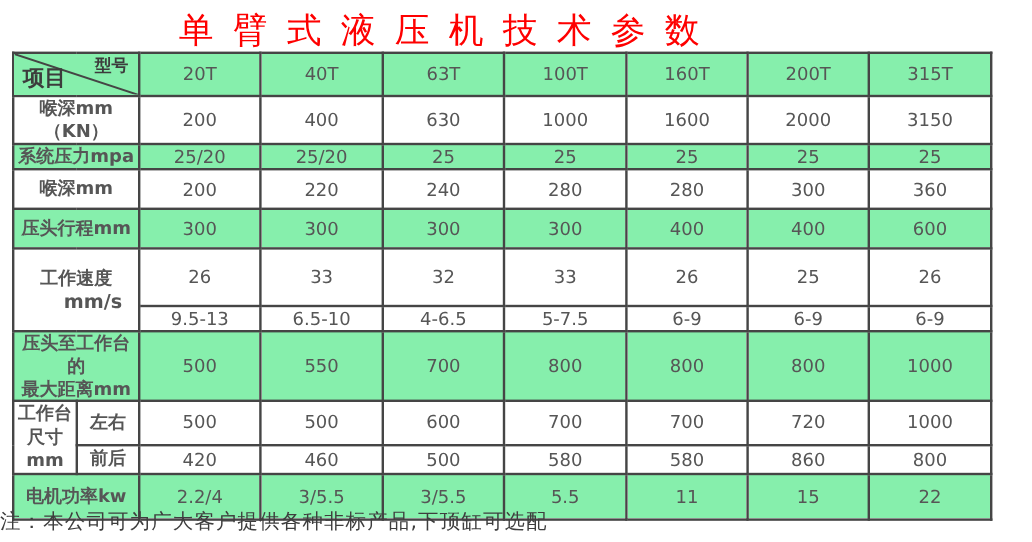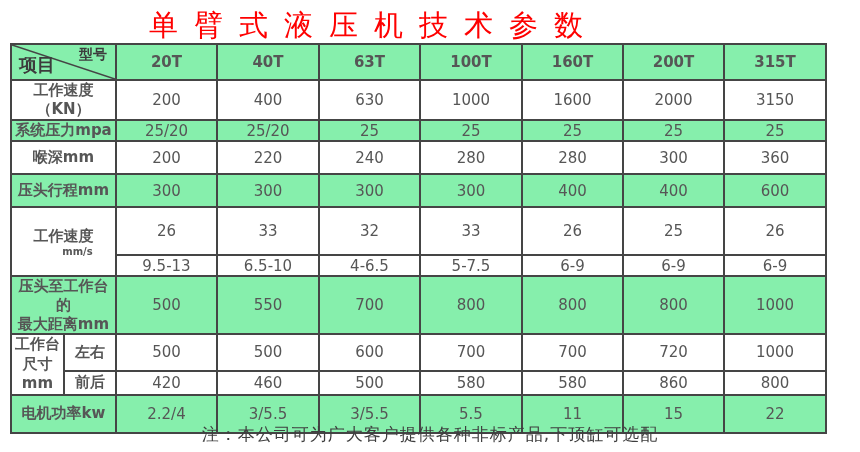--- a/index.html
+++ b/index.html
@@ -36,21 +36,21 @@
     font-size: 15px;
     overflow: hidden;
   }
   td.shade { background: #86efac; }
   td.label {
     font-weight: bold;
     color: #3c3c3c;
     font-size: 14px;
   }
   td.model {
-    font-weight: bold;
+    font-weight: normal;
     color: #333333;
     font-size: 16px;
   }
   td.corner {
     position: relative;
     padding: 0;
   }
   .diag {
     position: absolute;
     top: 0; left: 0;
@@ -66,25 +66,24 @@
   }
   .corner-bl {
     position: absolute;
     bottom: 2px; left: 7px;
     font-weight: bold;
     color: #3c3c3c;
     font-size: 18px;
   }
   .small-label { font-size: 12px; line-height: 1.25; margin-left: 11px; }
   .mid-label { font-size: 13px; line-height: 1.3; }
-  .speed-sub { font-size: 10px; margin-left: 28px; }
+  .speed-sub { font-size: 16px; margin-left: 28px; }
   .page-note {
     position: absolute;
     top: 423px; left: 0; width: 860px;
-    text-align: center;
     color: #3e3e3e;
     font-size: 17px;
     letter-spacing: 1px;
     white-space: nowrap;
   }
 </style>
 </head>
 <body>
 
 <div class="page-title">单臂式液压机技术参数</div>
@@ -114,21 +113,21 @@
     <td class="model shade">20T</td>
     <td class="model shade">40T</td>
     <td class="model shade">63T</td>
     <td class="model shade">100T</td>
     <td class="model shade">160T</td>
     <td class="model shade">200T</td>
     <td class="model shade">315T</td>
   </tr>
 
   <tr style="height:29px">
-    <td colspan="2" class="label">工作速度（KN）</td>
+    <td colspan="2" class="label">喉深mm（KN）</td>
     <td>200</td>
     <td>400</td>
     <td>630</td>
     <td>1000</td>
     <td>1600</td>
     <td>2000</td>
     <td>3150</td>
   </tr>
 
   <tr style="height:15px">

